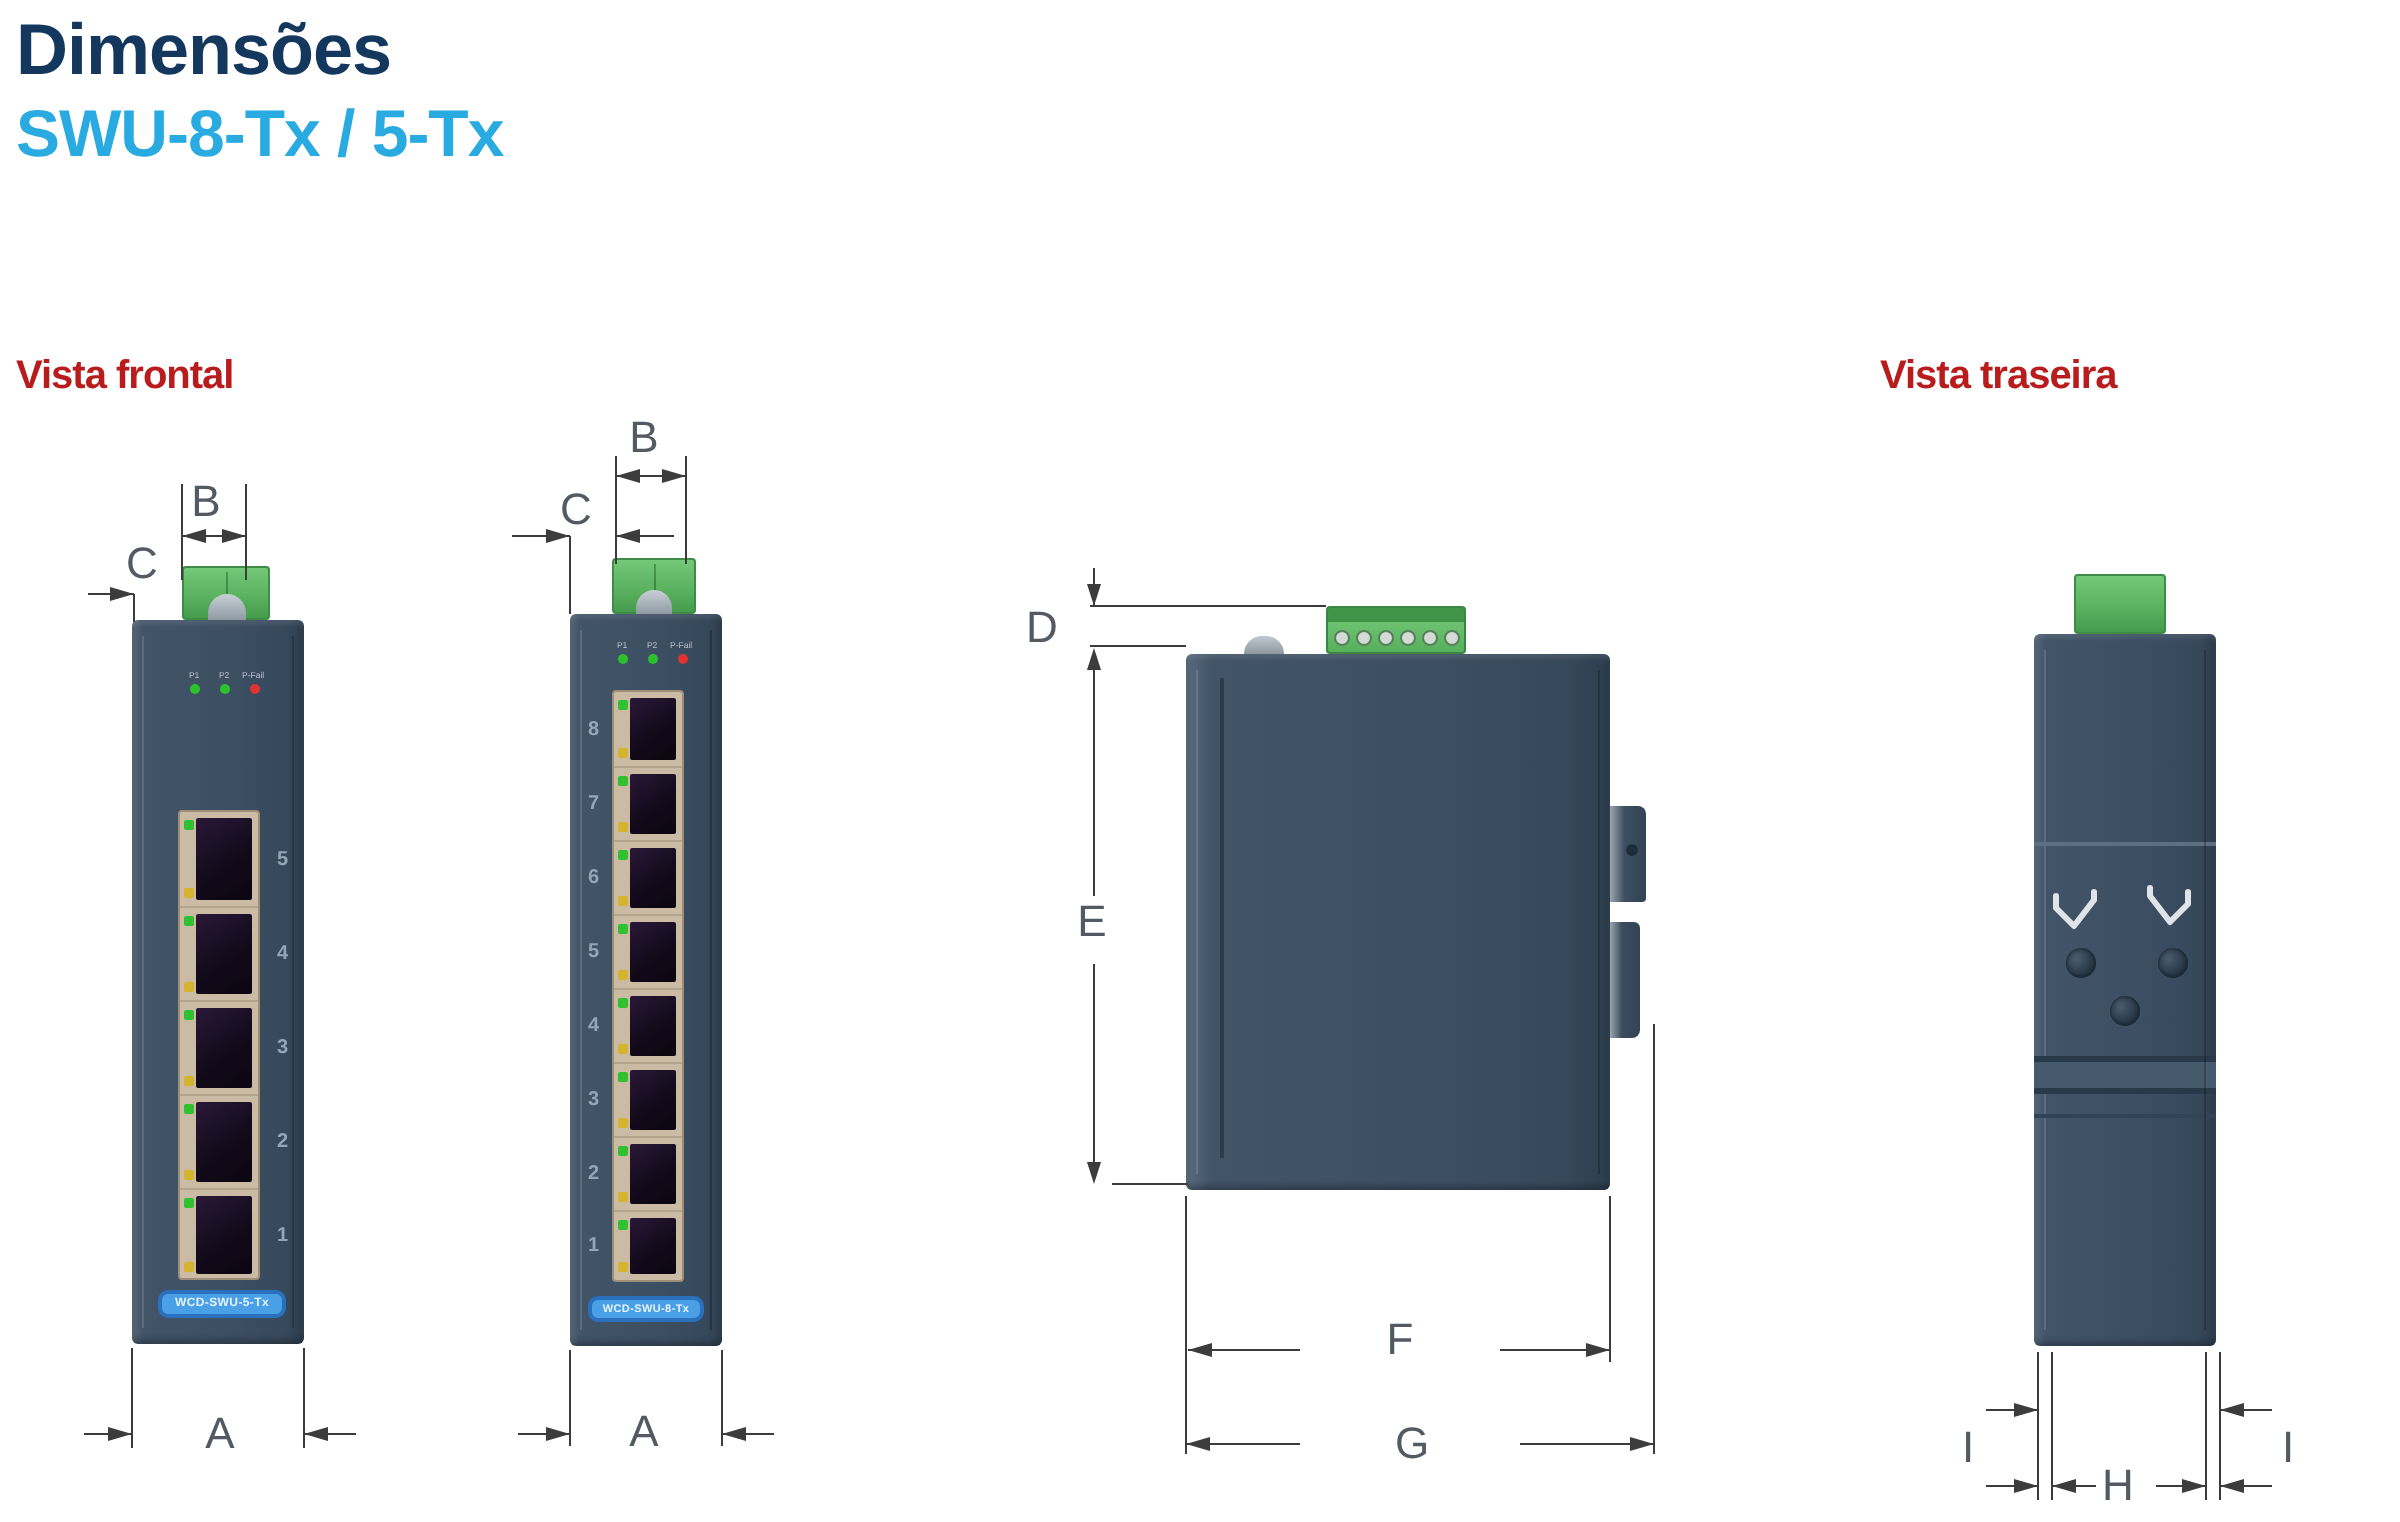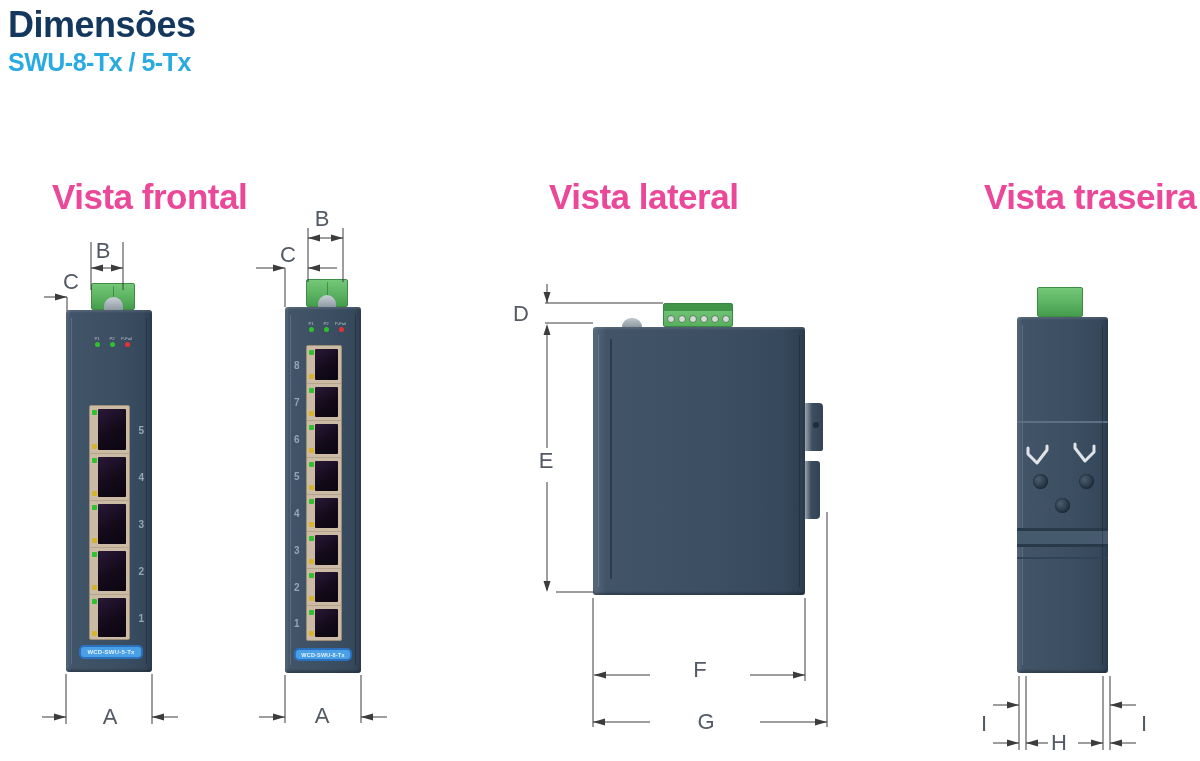--- a/index.html
+++ b/index.html
@@ -1,21 +1,21 @@
 <!DOCTYPE html>
 <html><head>
 <meta charset="utf-8">
 <style>
   html,body{margin:0;padding:0;background:#fff;}
   .page{position:relative;width:1200px;height:761px;background:#fff;overflow:hidden;
         font-family:"Liberation Sans",sans-serif;}
   
   .title{position:absolute;left:8px;top:4px;font-size:36px;font-weight:bold;color:#14375E;letter-spacing:-.5px;}
-  .subtitle{position:absolute;left:8px;top:48px;font-size:25px;font-weight:bold;color:#29ABE2;letter-spacing:-.5px;}
-  .sec{position:absolute;top:177px;font-size:35px;font-weight:bold;color:#ec4899;letter-spacing:-.5px;margin-left:44px;}
+  .subtitle{position:absolute;left:8px;top:48px;font-size:33px;font-weight:bold;color:#29ABE2;letter-spacing:-.5px;}
+  .sec{position:absolute;top:177px;font-size:20px;font-weight:bold;color:#b91c1c;letter-spacing:-.5px;}
   .sec.front{left:8px;} .sec.side{left:505px;} .sec.rear{left:940px;}
   
   table.dim{position:absolute;left:5px;top:95px;width:1190px;border-collapse:separate;border-spacing:0;table-layout:fixed;}
   table.dim th{background:#0F2B4C;color:#fff;font-size:15px;font-weight:bold;height:43px;
                text-align:center;vertical-align:middle;border-right:2px solid #fff;padding:0;}
   table.dim th:last-child{border-right:none;}
   table.dim th.ref{width:128px;font-size:14.5px;line-height:1.15;}
   table.dim td{background:#E8EDF5;color:#1a1a1a;font-size:14px;height:20px;text-align:center;
                border-top:2px solid #fff;border-right:1px solid #535e68;border-bottom:1px solid #535e68;padding:0;}
   table.dim td:first-child{border-left:1px solid #535e68;}
@@ -82,21 +82,20 @@
 
   <div class="title">Dimensões</div>
   <div class="subtitle">SWU-8-Tx / 5-Tx</div>
 
   <table class="dim">
     <tbody>
   </tbody>
     </table>
 
   <div class="sec front">Vista frontal</div>
-  <div class="sec side">Vista lateral</div>
   <div class="sec rear">Vista traseira</div>
 
   <div class="dev dev5" style="left:66px;top:310px;width:86px;height:362px;">
     <div class="term split" style="left:25px;top:-27px;width:44px;height:27px;"></div>
     <div class="screwhalf" style="left:38px;top:-13px;width:19px;height:13px;"></div>
     <div class="ledrow" style="left:26px;top:25px;">
       <div class="ledunit">
         <span class="ledlabel">P1</span>
         <span class="dot g"></span>
       </div>

